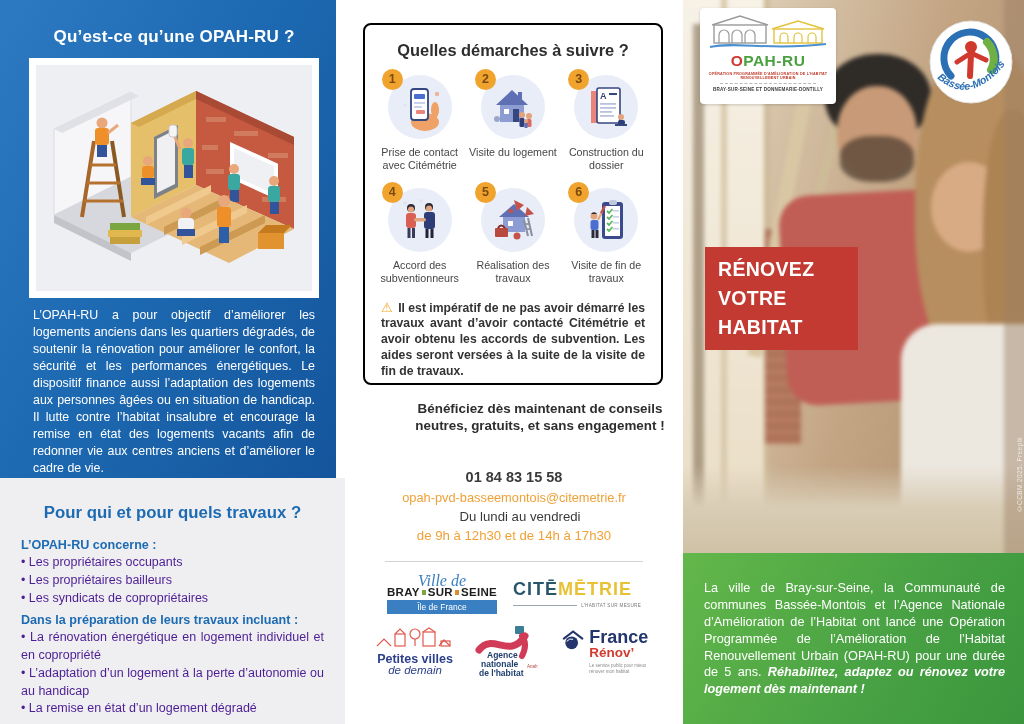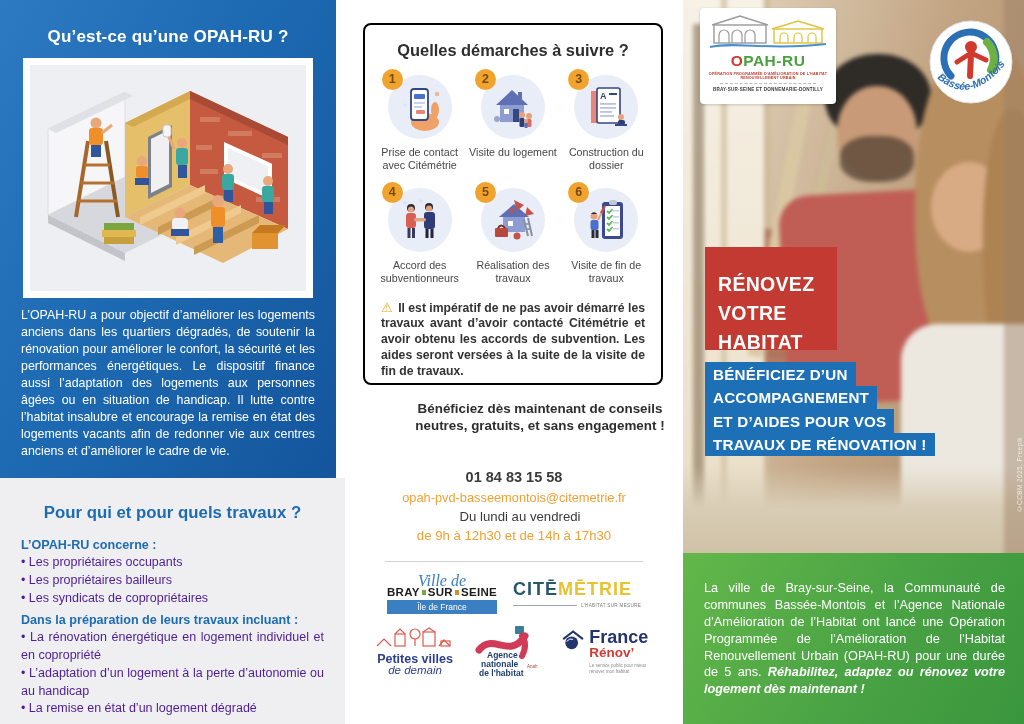--- a/index.html
+++ b/index.html
@@ -3,21 +3,21 @@
 <meta charset="utf-8">
 <style>
   * { margin:0; padding:0; box-sizing:border-box; }
   html,body { width:1024px; height:724px; overflow:hidden; }
   body { font-family:"Liberation Sans", sans-serif; background:#fff; position:relative; }
   .page { position:absolute; left:0; top:0; width:1024px; height:724px; background:#fff; }
 
   
   .panel-left { position:absolute; left:0; top:0; width:345px; height:724px; }
   .left-top { position:absolute; left:0; top:0; width:336px; height:478px;
-    background:linear-gradient(118deg,#2d7ac2 0%,#1d6ab2 45%,#14559c 100%); }
+    background:linear-gradient(118deg,#2d7ac2 0%,#1d6ab2 45%,#14559c 100%);padding-left:12px; }
   .left-title { margin-top:27px; text-align:center; color:#fff; font-size:17px; font-weight:bold; letter-spacing:.2px; }
   .illus-frame { width:290px; height:240px; margin:11px auto 0; background:#fff; padding:7px; }
   .illus-inner { width:276px; height:226px; background:#edeff3; }
   .left-body { margin:9px 21px 0; color:#fff; font-size:12.4px; line-height:1.37; text-align:justify; }
   .left-bottom { position:absolute; left:0; top:478px; width:345px; height:246px; background:#efeff1; padding-top:25px; }
   .who-title { text-align:center; color:#1d6cb3; font-size:16.8px; font-weight:bold; }
   .group { padding:0 21px; margin-top:15px; }
   .group + .group { margin-top:6px; }
   .group-title { color:#1d6cb3; font-weight:bold; font-size:12.6px; margin-bottom:2px; }
   .group ul { list-style:none; }
@@ -102,21 +102,21 @@
     padding:5px 6px 0; text-align:center; box-shadow:0 1px 3px rgba(0,0,0,.18); }
   .brand { font-size:15.5px; font-weight:bold; letter-spacing:.5px; margin-top:-1px; }
   .brand-o { color:#cf3a2f; } .brand-rest { color:#4ba03f; }
   .card-sub1 { color:#c0392b; font-size:3.7px; font-weight:bold; letter-spacing:.2px; margin-top:2px; }
   .card-sub2 { color:#c0392b; font-size:3.7px; font-weight:bold; letter-spacing:.2px; }
   .card-dash { border-top:1px dashed #b9b9b9; margin:3px 14px; }
   .card-sub3 { color:#3a3a3a; font-size:4.6px; font-weight:bold; letter-spacing:.2px; }
 
   .bm-badge { position:absolute; left:246px; top:20px; width:84px; height:84px; }
 
-  .red-box { position:absolute; left:22px; top:247px; width:132px; height:103px; background:#c23a31; padding:23px 0 0 13px; }
+  .red-box { position:absolute; left:22px; top:247px; width:153px; height:103px; background:#c23a31; padding:8px 0 0 13px; }
   .red-line { color:#fff; font-weight:bold; font-size:19.5px; line-height:29px; letter-spacing:.3px; }
   .blue-stack { position:absolute; left:22px; top:362px; }
   .blue-line { display:table; background:#1d70b5; color:#fff; font-weight:bold; font-size:15.2px;
     padding:3.5px 8px 3px; line-height:17px; letter-spacing:.2px; white-space:nowrap; }
 
   .green-box { position:absolute; left:0; top:553px; width:341px; height:171px;
     background:linear-gradient(120deg,#63b74a 0%,#4aa344 55%,#3a963d 100%); padding:27px 19px 0 21px; }
   .green-text { color:#fff; font-size:12.7px; line-height:1.33; text-align:justify; }
   .green-bold { font-weight:bold; font-style:italic; }
   .credit { position:absolute; right:1px; top:437px; writing-mode:vertical-rl; transform:rotate(180deg);
@@ -495,26 +495,20 @@
           </text>
         </svg>
       </div>
 
       <div class="red-box">
         <div class="red-line">RÉNOVEZ</div>
         <div class="red-line">VOTRE</div>
         <div class="red-line">HABITAT</div>
       </div>
 
-      <div class="blue-stack">
-        <span class="blue-line">BÉNÉFICIEZ D’UN</span>
-        <span class="blue-line">ACCOMPAGNEMENT</span>
-        <span class="blue-line">ET D’AIDES POUR VOS</span>
-        <span class="blue-line">TRAVAUX DE RÉNOVATION !</span>
-      </div>
 
       <div class="credit">©CCBM 2025. Freepik</div>
     </div>
 
     <div class="green-box">
       <p class="green-text"><span>La ville de Bray-sur-Seine, la Communauté de communes Bassée-Montois et l’Agence Nationale d’Amélioration de l’Habitat ont lancé une Opération Programmée de l’Amélioration de l’Habitat Renouvellement Urbain (OPAH-RU) pour une durée de 5 ans. </span><span class="green-bold">Réhabilitez, adaptez ou rénovez votre logement dès maintenant !</span></p>
     </div>
   </div>
 
 </div>

